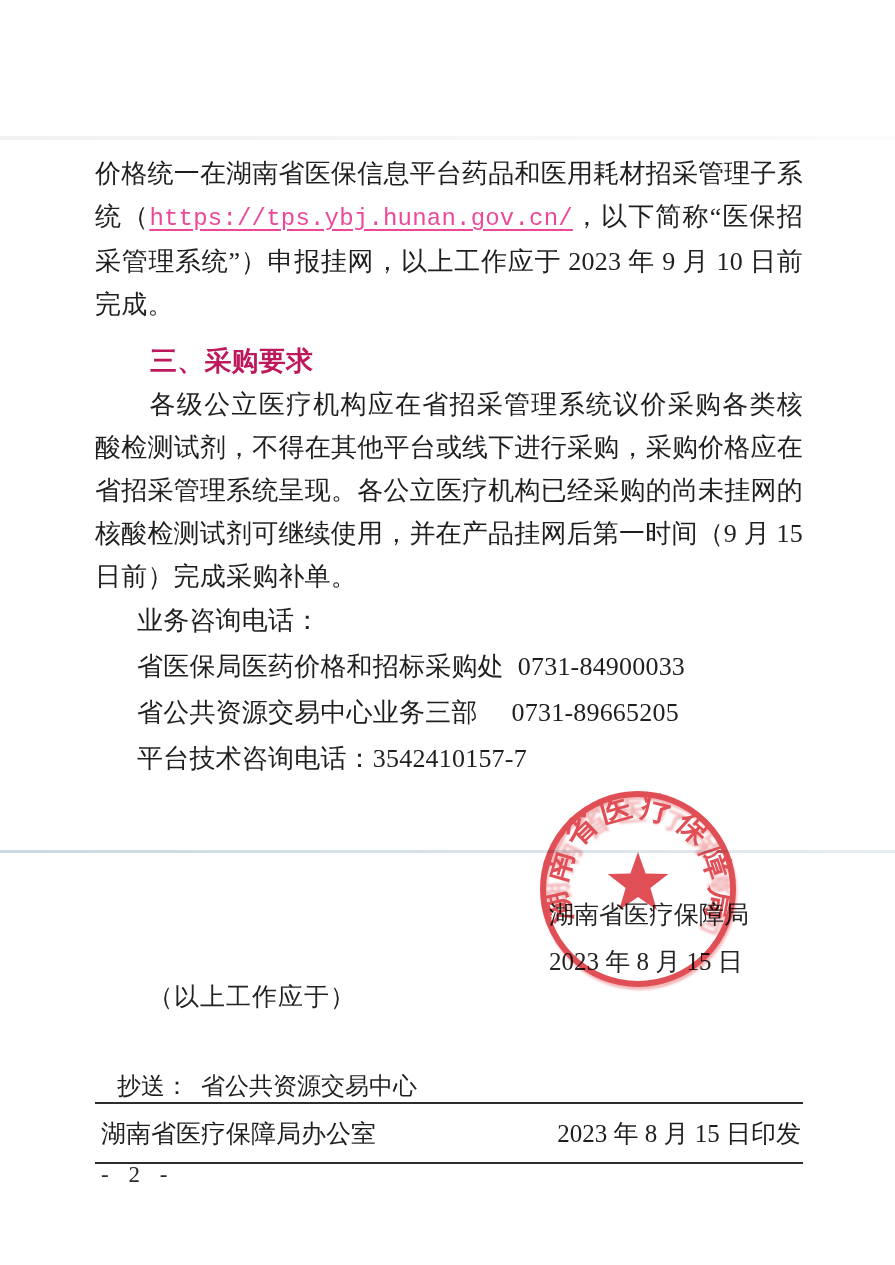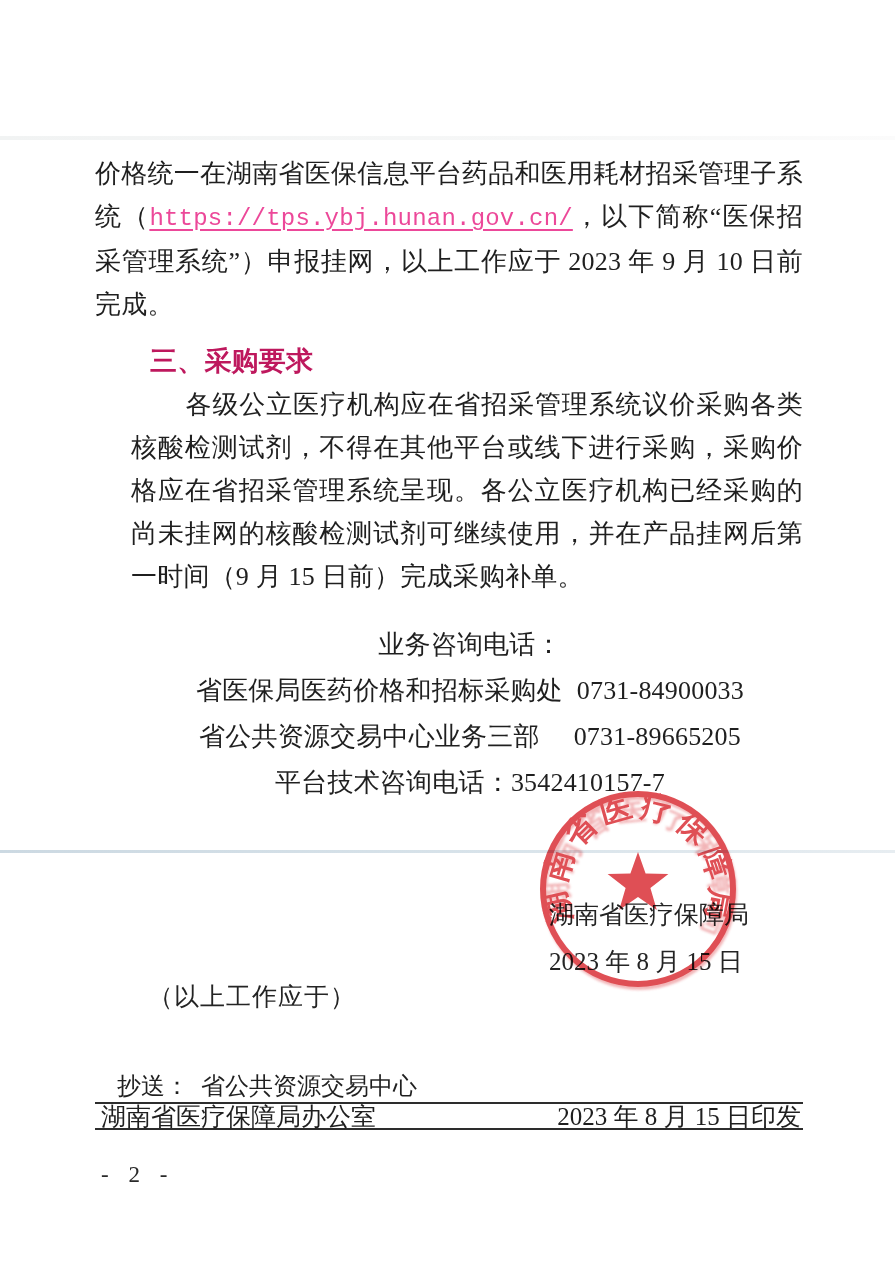--- a/index.html
+++ b/index.html
@@ -19,32 +19,32 @@
   }
   .scan-line-mid {
     position: absolute; left: 0; top: 850px; width: 895px; height: 3px;
     background: linear-gradient(to right, #ccd9e2, #d8e3ea 55%, #e7edf1);
   }
   .content {
     position: absolute; left: 95px; top: 152px; width: 708px;
     font-size: 26px; line-height: 43px; letter-spacing: 0.2px;
   }
   .para { margin: 0; text-align: justify; }
-  .para.indent { text-indent: 2.1em; margin-left: 36px; }
+  .para.indent { text-indent: 2.1em; }
   .url {
     font-family: "Liberation Mono", "DejaVu Sans Mono", monospace;
     font-size: 24px; color: #ec4899;
     text-decoration: underline; text-underline-offset: 4px;
   }
   .heading {
     margin: 14px 0 0 0; padding-left: 55px;
     font-family: "Liberation Sans", "DejaVu Sans", sans-serif;
     font-weight: bold; font-size: 27px; line-height: 43px; color: #be185d;
   }
-  .contact { margin-top: 24px; padding-left: 42px; text-align: center; }
+  .contact { margin-top: 0; padding-left: 42px; }
   .contact-line { line-height: 46px; white-space: nowrap; }
   .phone { margin-left: 14px; }
   .phone.wide { margin-left: 34px; }
   .signature {
     position: absolute; left: 549px; top: 891px;
     font-size: 25px; line-height: 47px; white-space: nowrap; color: #242424;
   }
   .seal {
     position: absolute; left: 533px; top: 784px;
     mix-blend-mode: multiply; opacity: 0.92;
@@ -53,21 +53,21 @@
   .disclosure {
     position: absolute; left: 148px; top: 980px;
     font-size: 25px; color: #242424; letter-spacing: 1px;
   }
   .footer { position: absolute; left: 95px; top: 1070px; width: 708px; }
   .cc-row { font-size: 24px; line-height: 32px; padding-left: 22px; }
   .cc-row .cc-value { margin-left: 12px; }
   .rule { height: 2px; background: #2d2d2d; }
   .office-row {
     display: flex; justify-content: space-between; align-items: center;
-    font-size: 25px; height: 24px; padding: 0 2px 0 6px;
+    font-size: 25px; height: 58px; padding: 0 2px 0 6px;
   }
   .page-number {
     position: absolute; left: 101px; top: 1162px;
     font-size: 23px; letter-spacing: 7px; color: #2a2a2a;
   }
 </style>
 </head>
 <body>
 
 <div class="page">

